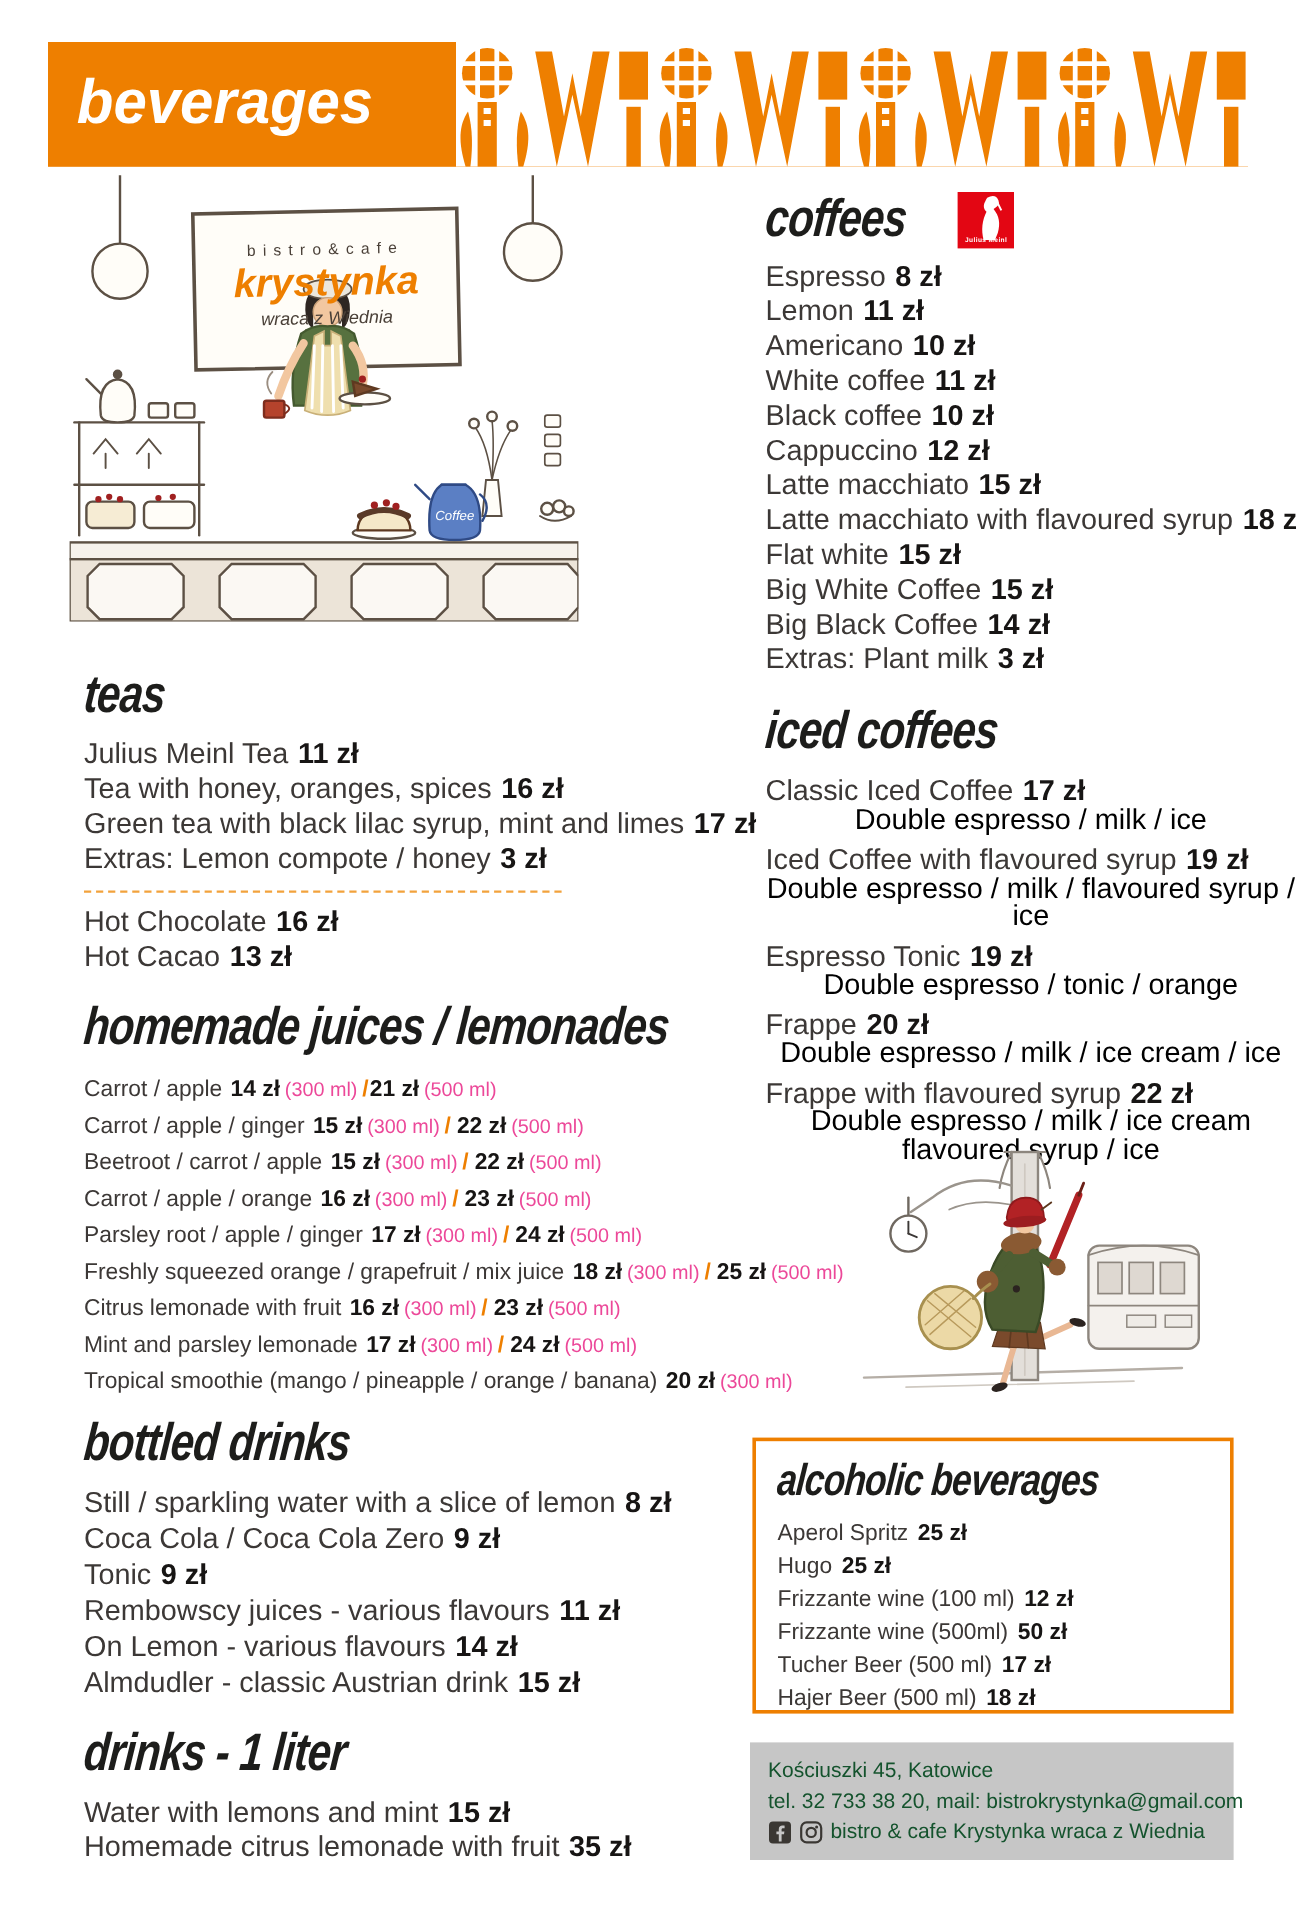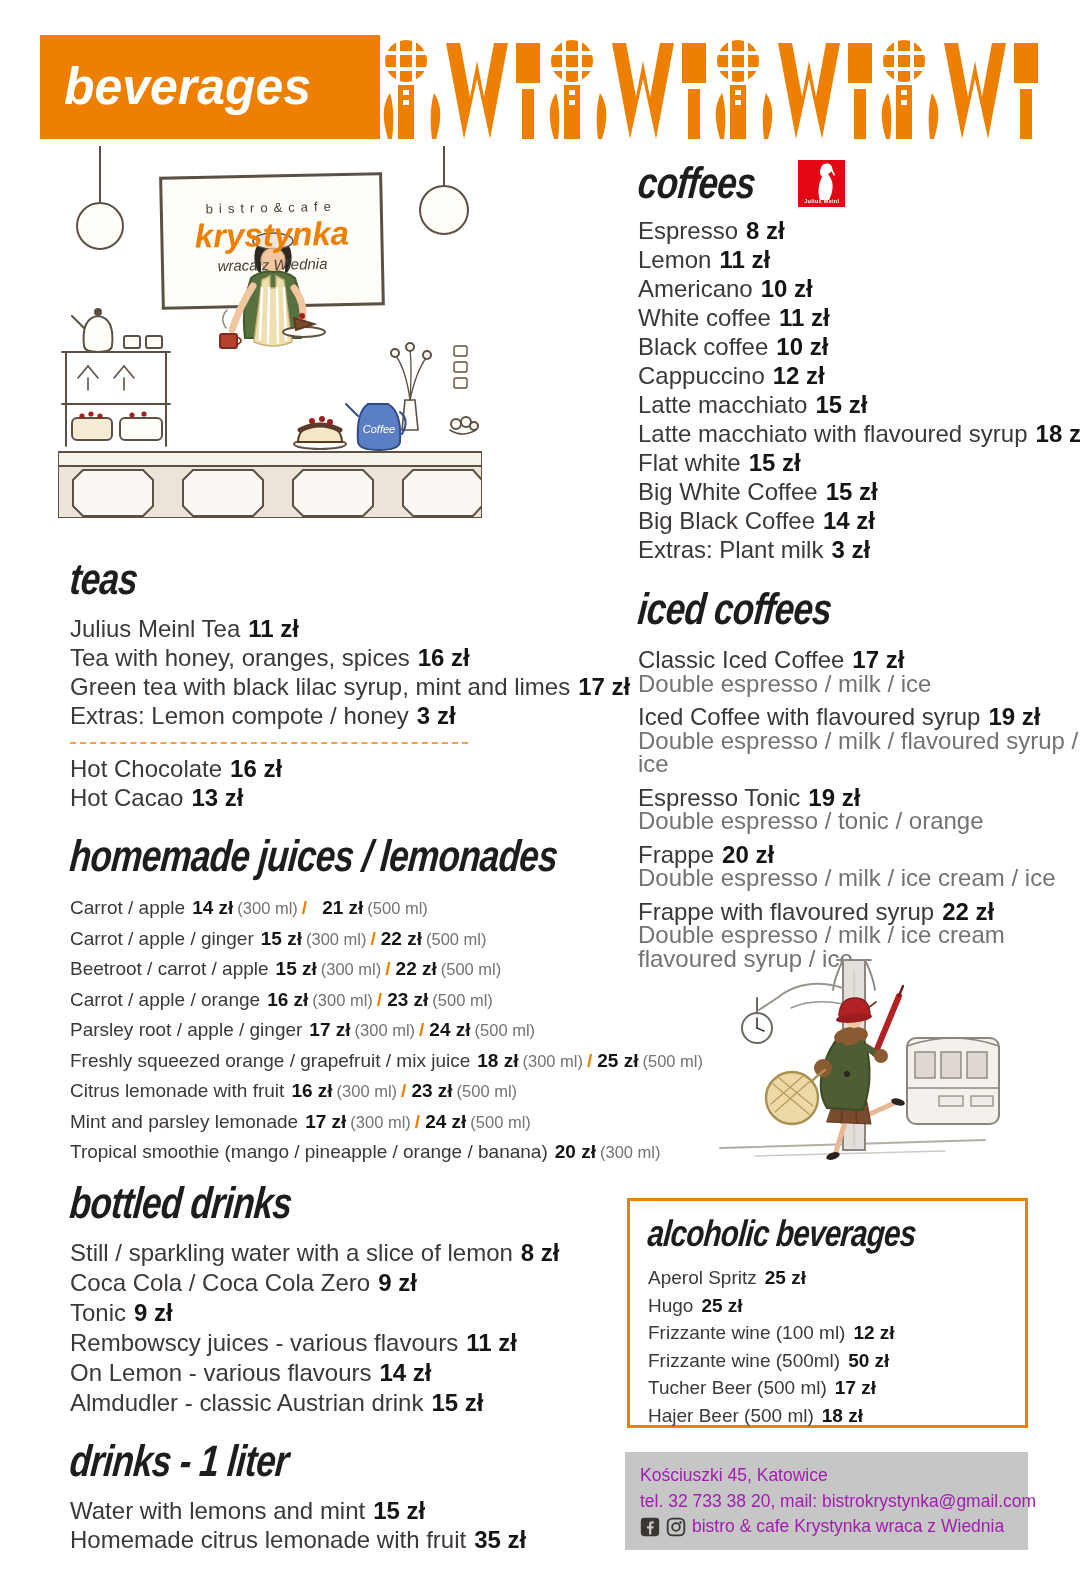--- a/index.html
+++ b/index.html
@@ -17,54 +17,54 @@
   .sec{position:absolute;}
   .h{margin:0;font-style:italic;font-weight:700;font-size:44px;color:#1d1d1b;
      letter-spacing:-1px;white-space:nowrap;transform:skewX(-5deg) scaleX(.8);
      transform-origin:0 100%;}
   .hrow{display:flex;align-items:center;gap:16px;margin-bottom:8px;}
   .items{list-style:none;margin:10px 0 0 2px;padding:0;font-size:24px;line-height:29px;
      color:#3c3836;white-space:nowrap;}
   .items li{margin:0;}
   .n{color:#3c3836;}
   .p{font-weight:700;color:#171514;margin-left:8px;}
-  .s{font-size:16.5px;color:#737373;margin-left:4px;}
+  .s{font-size:16.5px;color:#ec4899;margin-left:4px;}
   .slash{color:#ee7f00;font-weight:700;margin-left:4px;}
   .divider{width:398px;border-top:2px dashed #f2a23c;margin:12px 0 10px 2px;height:0;}
 
   #sec-teas{left:68px;top:554px;}
   #sec-juices{left:68px;top:831px;}
   #sec-juices .items{font-size:19px;line-height:29.5px;margin-top:12px;}
   #sec-juices .p{margin-left:7px;}
   #sec-bottled{left:68px;top:1178px;}
   #sec-bottled .items{line-height:30px;}
   #sec-liter{left:68px;top:1436px;}
 
   #sec-coffees{left:636px;top:158px;}
   #sec-coffees .items{margin-top:6px;}
   #sec-iced{left:636px;top:584px;}
   #sec-iced .items{margin-top:14px;line-height:23.5px;}
   #sec-iced .items li{margin-bottom:10px;}
-  .desc{white-space:pre-line;color:#737373;}
+  .desc{white-space:pre-line;color:#000000;text-align:center;}
 
   
   .meinl{position:relative;width:47px;height:47px;background:#e30613;flex:0 0 auto;}
   .meinl svg{position:absolute;left:0;top:0;}
   .meinl-label{position:absolute;left:0;right:0;bottom:3px;text-align:center;color:#fff;
      font-size:5.5px;font-weight:700;letter-spacing:.3px;white-space:nowrap;}
 
   
   #alcohol-box{position:absolute;left:627px;top:1198px;width:401px;height:230px;
      border:3px solid #ee7f00;box-sizing:border-box;padding:12px 0 0 16px;background:#fff;}
   #alcohol-box .h{font-size:37px;}
   #alcohol-box .items{font-size:19px;line-height:27.5px;margin-top:9px;}
 
   
   #footer{position:absolute;left:625px;top:1452px;width:403px;height:98px;background:#c6c6c6;
-     box-sizing:border-box;padding:11px 0 0 15px;color:#a21caf;font-size:17.5px;line-height:25.5px;
+     box-sizing:border-box;padding:11px 0 0 15px;color:#14532d;font-size:17.5px;line-height:25.5px;
      white-space:nowrap;}
   .social-row{display:flex;align-items:center;gap:6px;}
   .social-row svg{display:block;}
 
   
   #hero{position:absolute;left:58px;top:146px;width:424px;height:372px;}
   #train{position:absolute;left:695px;top:946px;width:310px;height:220px;}
   svg text{font-family:"Liberation Sans","DejaVu Sans",sans-serif;}
 </style>
 </head>
@@ -235,21 +235,21 @@
         <li class="mi"><span class="n">Hot Chocolate</span><span class="p">16 zł</span></li>
 
         <li class="mi"><span class="n">Hot Cacao</span><span class="p">13 zł</span></li>
       </ul>
   </section>
 
   <section class="sec" id="sec-juices">
     <h2 class="h">homemade juices / lemonades</h2>
     <ul class="items">
 
-        <li class="mi"><span class="n">Carrot / apple</span><span class="p">14 zł</span><span class="s">(300 ml)</span><span class="slash">/</span><span class="p" style="margin-left:15px">21 zł</span><span class="s">(500 ml)</span></li>
+        <li class="mi"><span class="n">Carrot / apple</span><span class="p">14 zł</span><span class="s">(300 ml)</span><span class="slash">/</span><span class="p" style="margin-left:1px">21 zł</span><span class="s">(500 ml)</span></li>
 
         <li class="mi"><span class="n">Carrot / apple / ginger</span><span class="p">15 zł</span><span class="s">(300 ml)</span><span class="slash">/</span><span class="p" style="margin-left:5px">22 zł</span><span class="s">(500 ml)</span></li>
 
         <li class="mi"><span class="n">Beetroot / carrot / apple</span><span class="p">15 zł</span><span class="s">(300 ml)</span><span class="slash">/</span><span class="p" style="margin-left:5px">22 zł</span><span class="s">(500 ml)</span></li>
 
         <li class="mi"><span class="n">Carrot / apple / orange</span><span class="p">16 zł</span><span class="s">(300 ml)</span><span class="slash">/</span><span class="p" style="margin-left:5px">23 zł</span><span class="s">(500 ml)</span></li>
 
         <li class="mi"><span class="n">Parsley root / apple / ginger</span><span class="p">17 zł</span><span class="s">(300 ml)</span><span class="slash">/</span><span class="p" style="margin-left:5px">24 zł</span><span class="s">(500 ml)</span></li>
 
         <li class="mi"><span class="n">Freshly squeezed orange / grapefruit / mix juice</span><span class="p">18 zł</span><span class="s">(300 ml)</span><span class="slash">/</span><span class="p" style="margin-left:5px">25 zł</span><span class="s">(500 ml)</span></li>

